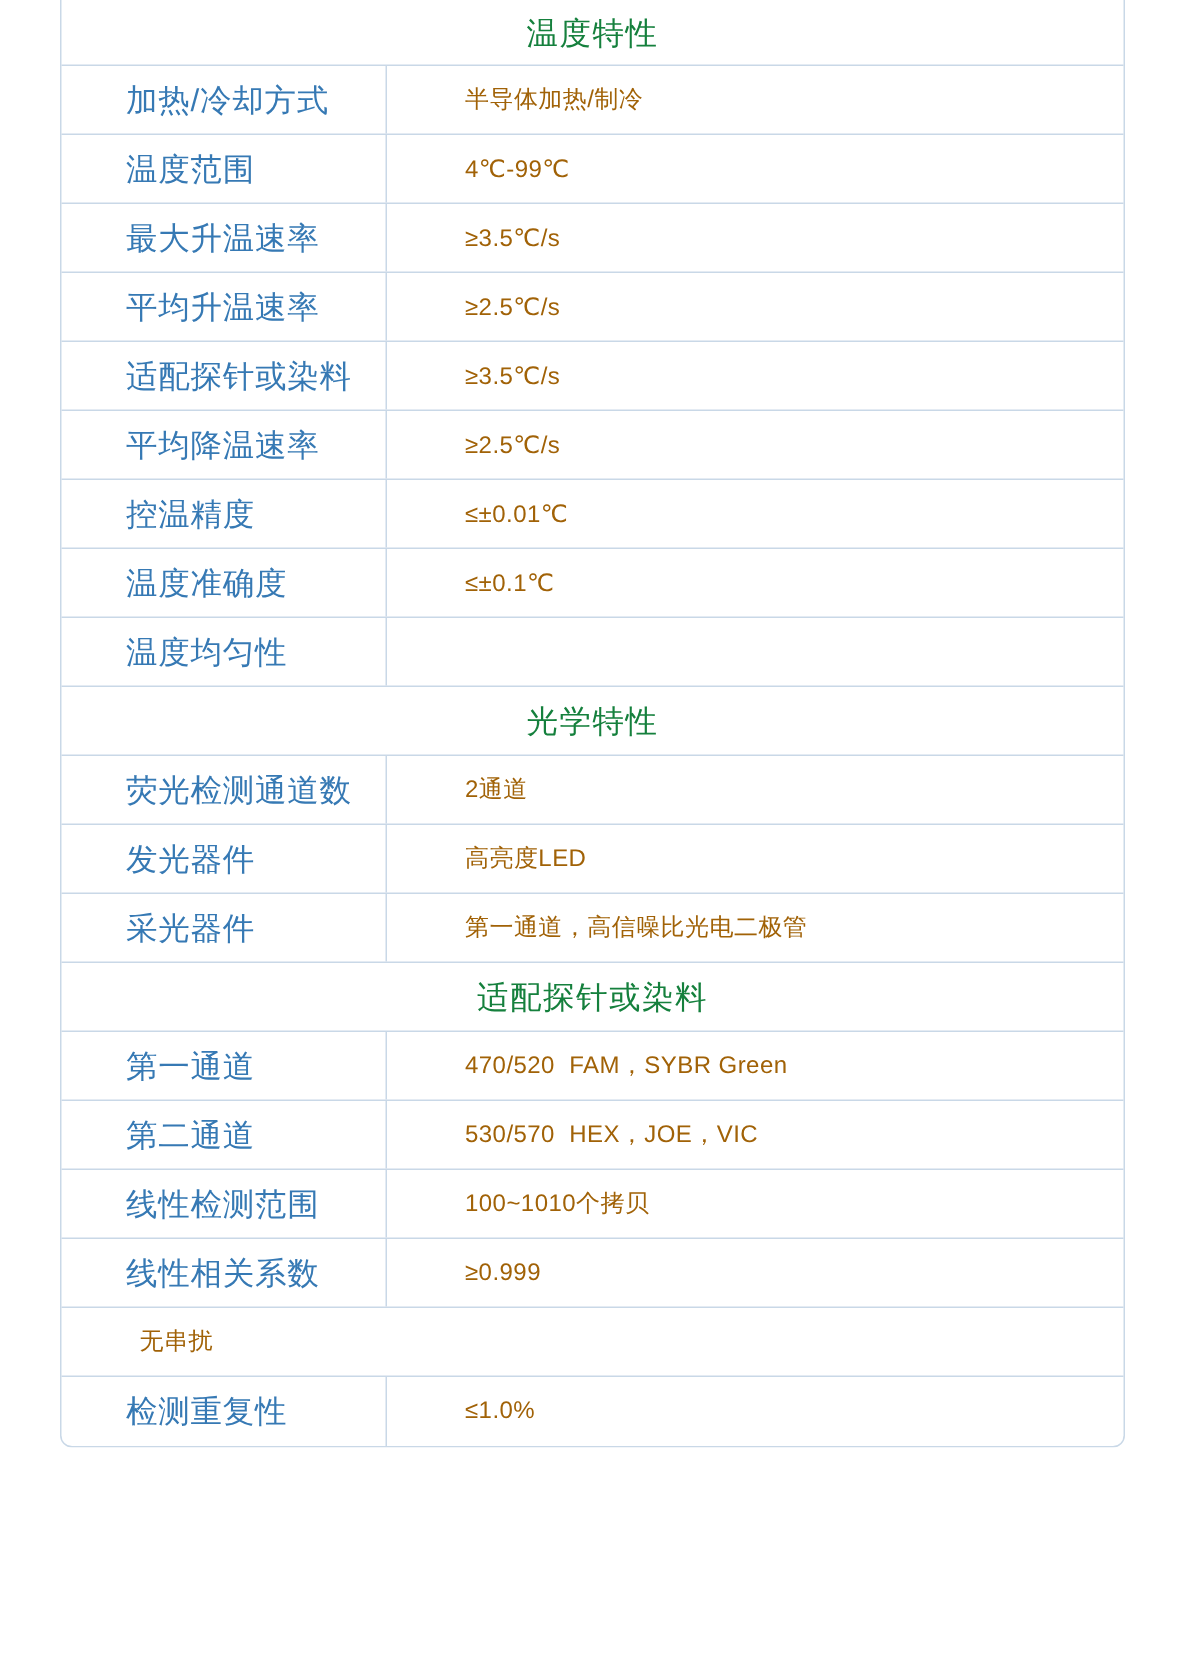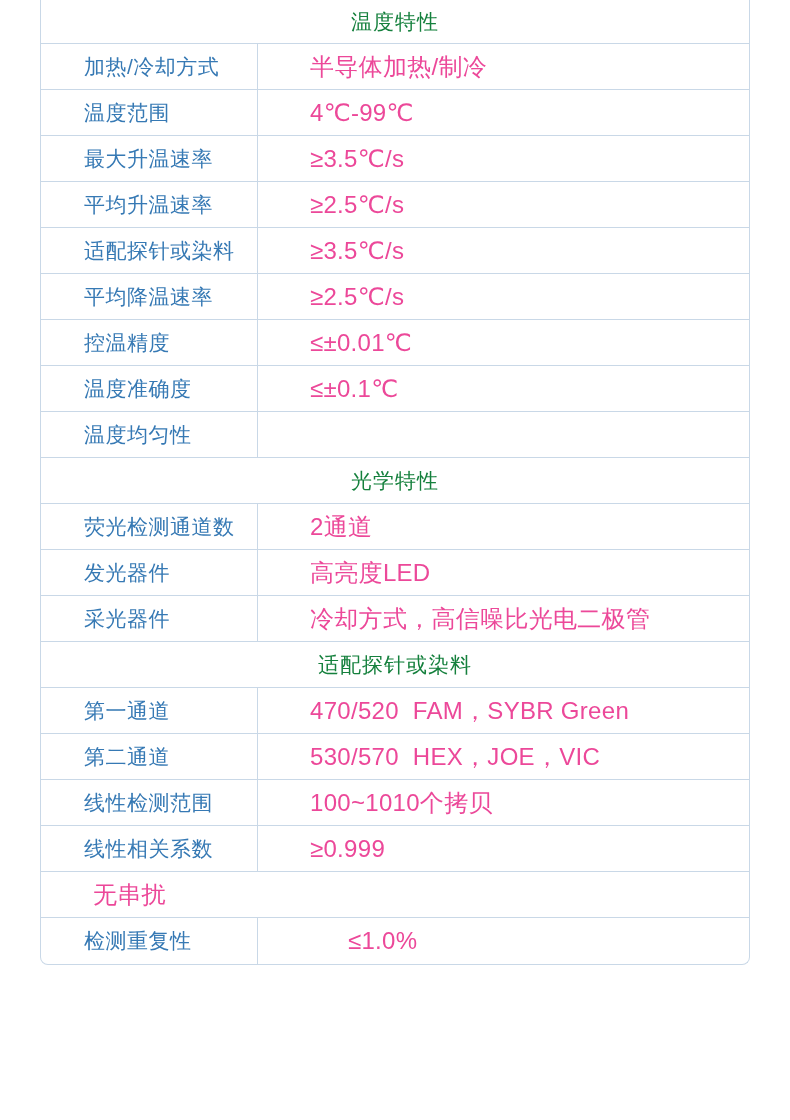--- a/index.html
+++ b/index.html
@@ -34,40 +34,39 @@
     height: 44px;
   }
   .spec-row {
     height: 46px;
     border-bottom: 1px solid #c9d8e7;
     display: flex;
     align-items: stretch;
   }
   .spec-table > div:last-child {
     border-bottom: none;
-    gap: 38px;
   }
   .label-cell {
     width: 217px;
     flex: 0 0 217px;
     border-right: 1px solid #c9d8e7;
     display: flex;
     align-items: center;
     padding-left: 43px;
     color: #3679b4;
     font-size: 21px;
     letter-spacing: 0.5px;
   }
   .value-cell {
     flex: 1;
     display: flex;
     align-items: center;
     padding-left: 52px;
-    color: #ec4899;
-    font-size: 24px;
+    color: #a16207;
+    font-size: 16px;
     white-space: pre-wrap;
     letter-spacing: 0.3px;
   }
 </style>
 </head>
 <body>
 
 <div class="spec-table">
     <div class="section-row">温度特性</div>
     <div class="spec-row">
@@ -109,21 +108,21 @@
     <div class="spec-row">
       <div class="label-cell">荧光检测通道数</div>
       <div class="value-cell">2通道</div>
     </div>
     <div class="spec-row">
       <div class="label-cell">发光器件</div>
       <div class="value-cell">高亮度LED</div>
     </div>
     <div class="spec-row">
       <div class="label-cell">采光器件</div>
-      <div class="value-cell">冷却方式，高信噪比光电二极管</div>
+      <div class="value-cell">第一通道，高信噪比光电二极管</div>
     </div>
     <div class="section-row">适配探针或染料</div>
     <div class="spec-row">
       <div class="label-cell">第一通道</div>
       <div class="value-cell">470/520  FAM，SYBR Green</div>
     </div>
     <div class="spec-row">
       <div class="label-cell">第二通道</div>
       <div class="value-cell">530/570  HEX，JOE，VIC</div>
     </div>

